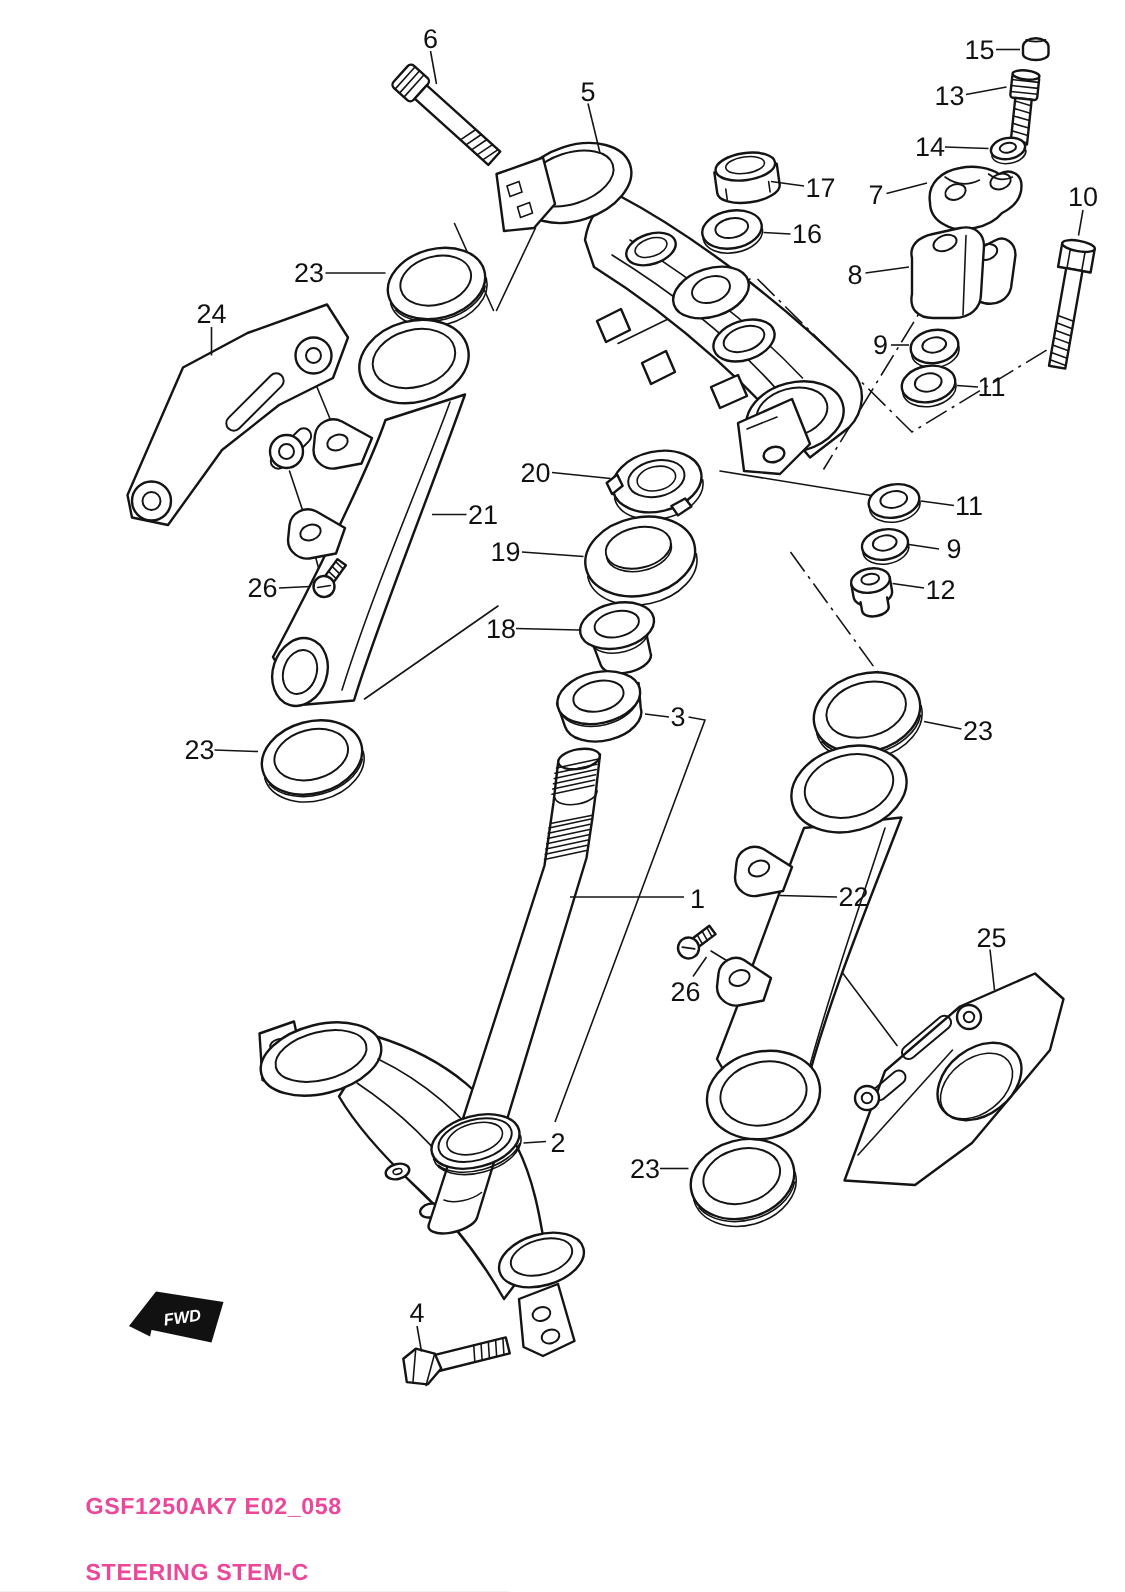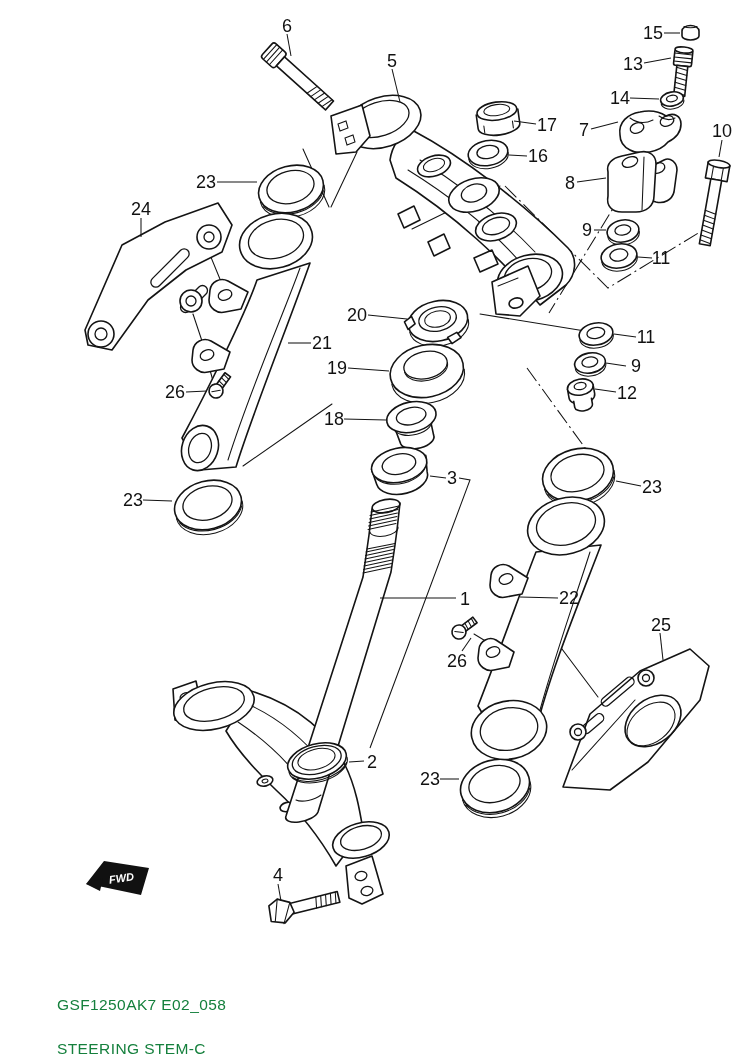--- a/index.html
+++ b/index.html
@@ -7,22 +7,22 @@
         font-family:"Liberation Sans",sans-serif;overflow:hidden;}
   svg{position:absolute;left:0;top:0;}
   .f{fill:#ffffff;stroke:#141414;stroke-width:1.6;stroke-linejoin:round;stroke-linecap:round;}
   .d{fill:none;stroke:#141414;stroke-width:1.3;stroke-linejoin:round;stroke-linecap:round;}
   .t{fill:none;stroke:#141414;stroke-width:1.05;stroke-linecap:round;}
   .dash{fill:none;stroke:#141414;stroke-width:1.05;stroke-dasharray:16 4 2 4;}
   .leader{fill:none;stroke:#141414;stroke-width:1.05;}
   .callout{font:18px "Liberation Sans",sans-serif;fill:#111;text-anchor:middle;}
   .fwd-shape{fill:#111;stroke:none;}
   .fwd-text{font:italic bold 11px "Liberation Sans",sans-serif;fill:#fff;text-anchor:middle;}
-  .footer-code,.footer-title{position:absolute;left:57px;color:#15803d;font-size:15.5px;
-        letter-spacing:.4px;font-weight:400;}
+  .footer-code,.footer-title{position:absolute;left:57px;color:#ec4899;font-size:15.5px;
+        letter-spacing:.4px;font-weight:700;}
   .footer-code{top:996px;}
   .footer-title{top:1040px;}
 </style>
 </head>
 <body>
 
 <div class="page">
 <svg width="750" height="1061" viewBox="0 0 750 1061">
 
   <g>

